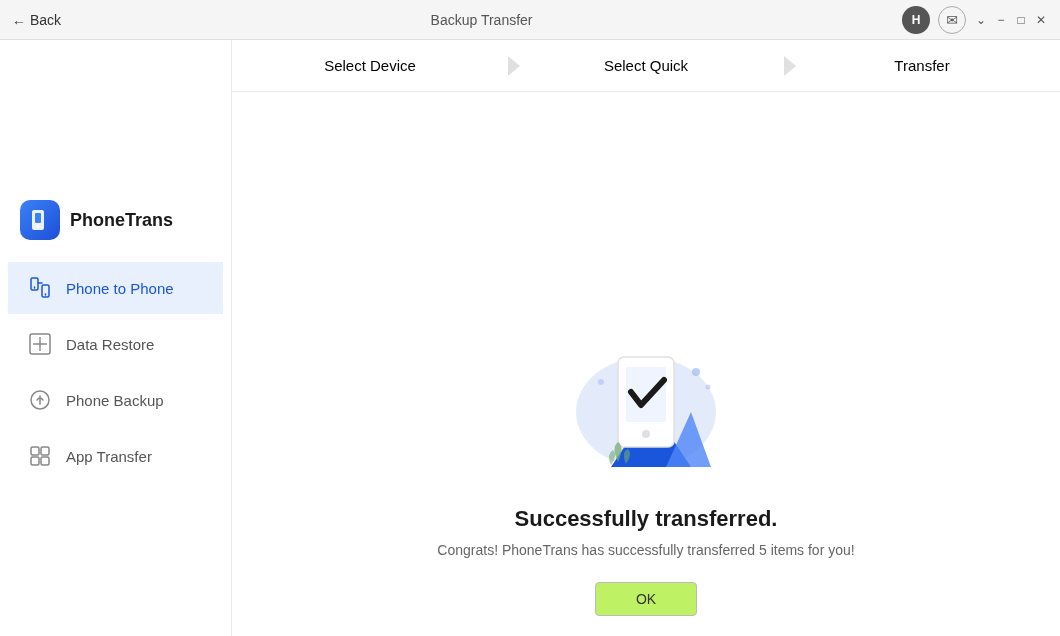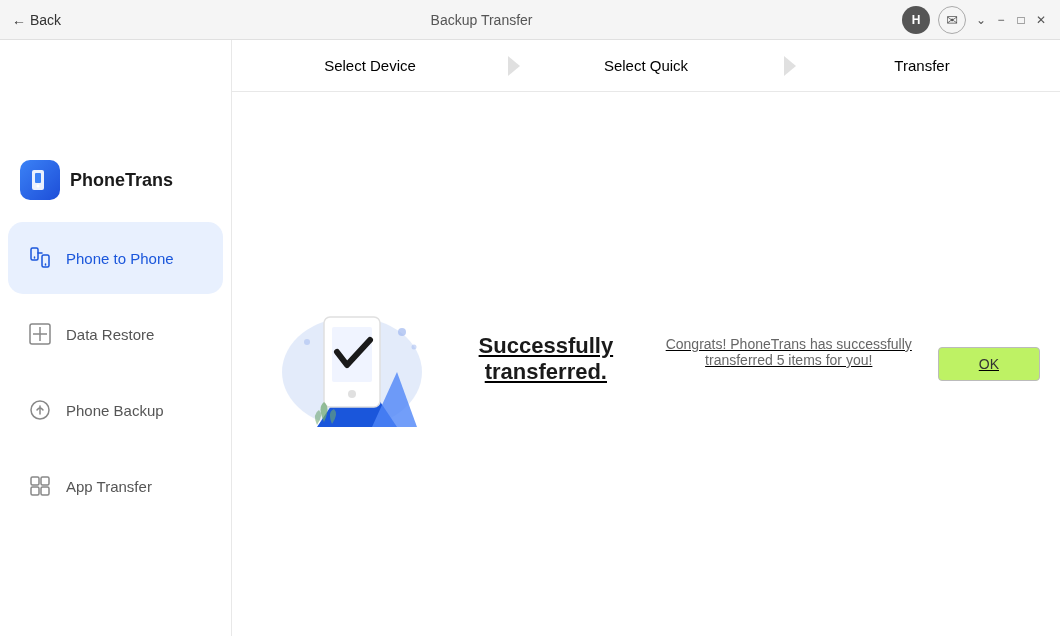--- a/index.html
+++ b/index.html
@@ -99,23 +99,23 @@
     }
     .logo-text {
       font-size: 18px;
       font-weight: 600;
       color: #1a1a1a;
     }
     .nav-item {
       display: flex;
       align-items: center;
       gap: 14px;
-      padding: 24px 20px;
-      cursor: pointer;
-      border-radius: 15px;
+      padding: 14px 20px;
+      cursor: pointer;
+      border-radius: 0;
       margin: 2px 8px;
       color: #555;
       font-size: 15px;
     }
     .nav-item.active {
       background: #e8f0fe;
       color: #1a56db;
     }
     .nav-icon {
       width: 24px; height: 24px;
@@ -170,25 +170,24 @@
     }
     .step.current-active {
       color: #1a56db;
       font-weight: 600;
     }
 
     
     .main-content {
       flex: 1;
       display: flex;
-      flex-direction: row;
+      flex-direction: column;
       align-items: center;
       justify-content: flex-end;
       padding: 20px;
-      text-decoration: underline;
     }
 
     
     .illustration {
       width: 200px;
       height: 180px;
       position: relative;
       margin-bottom: 24px;
     }
 

